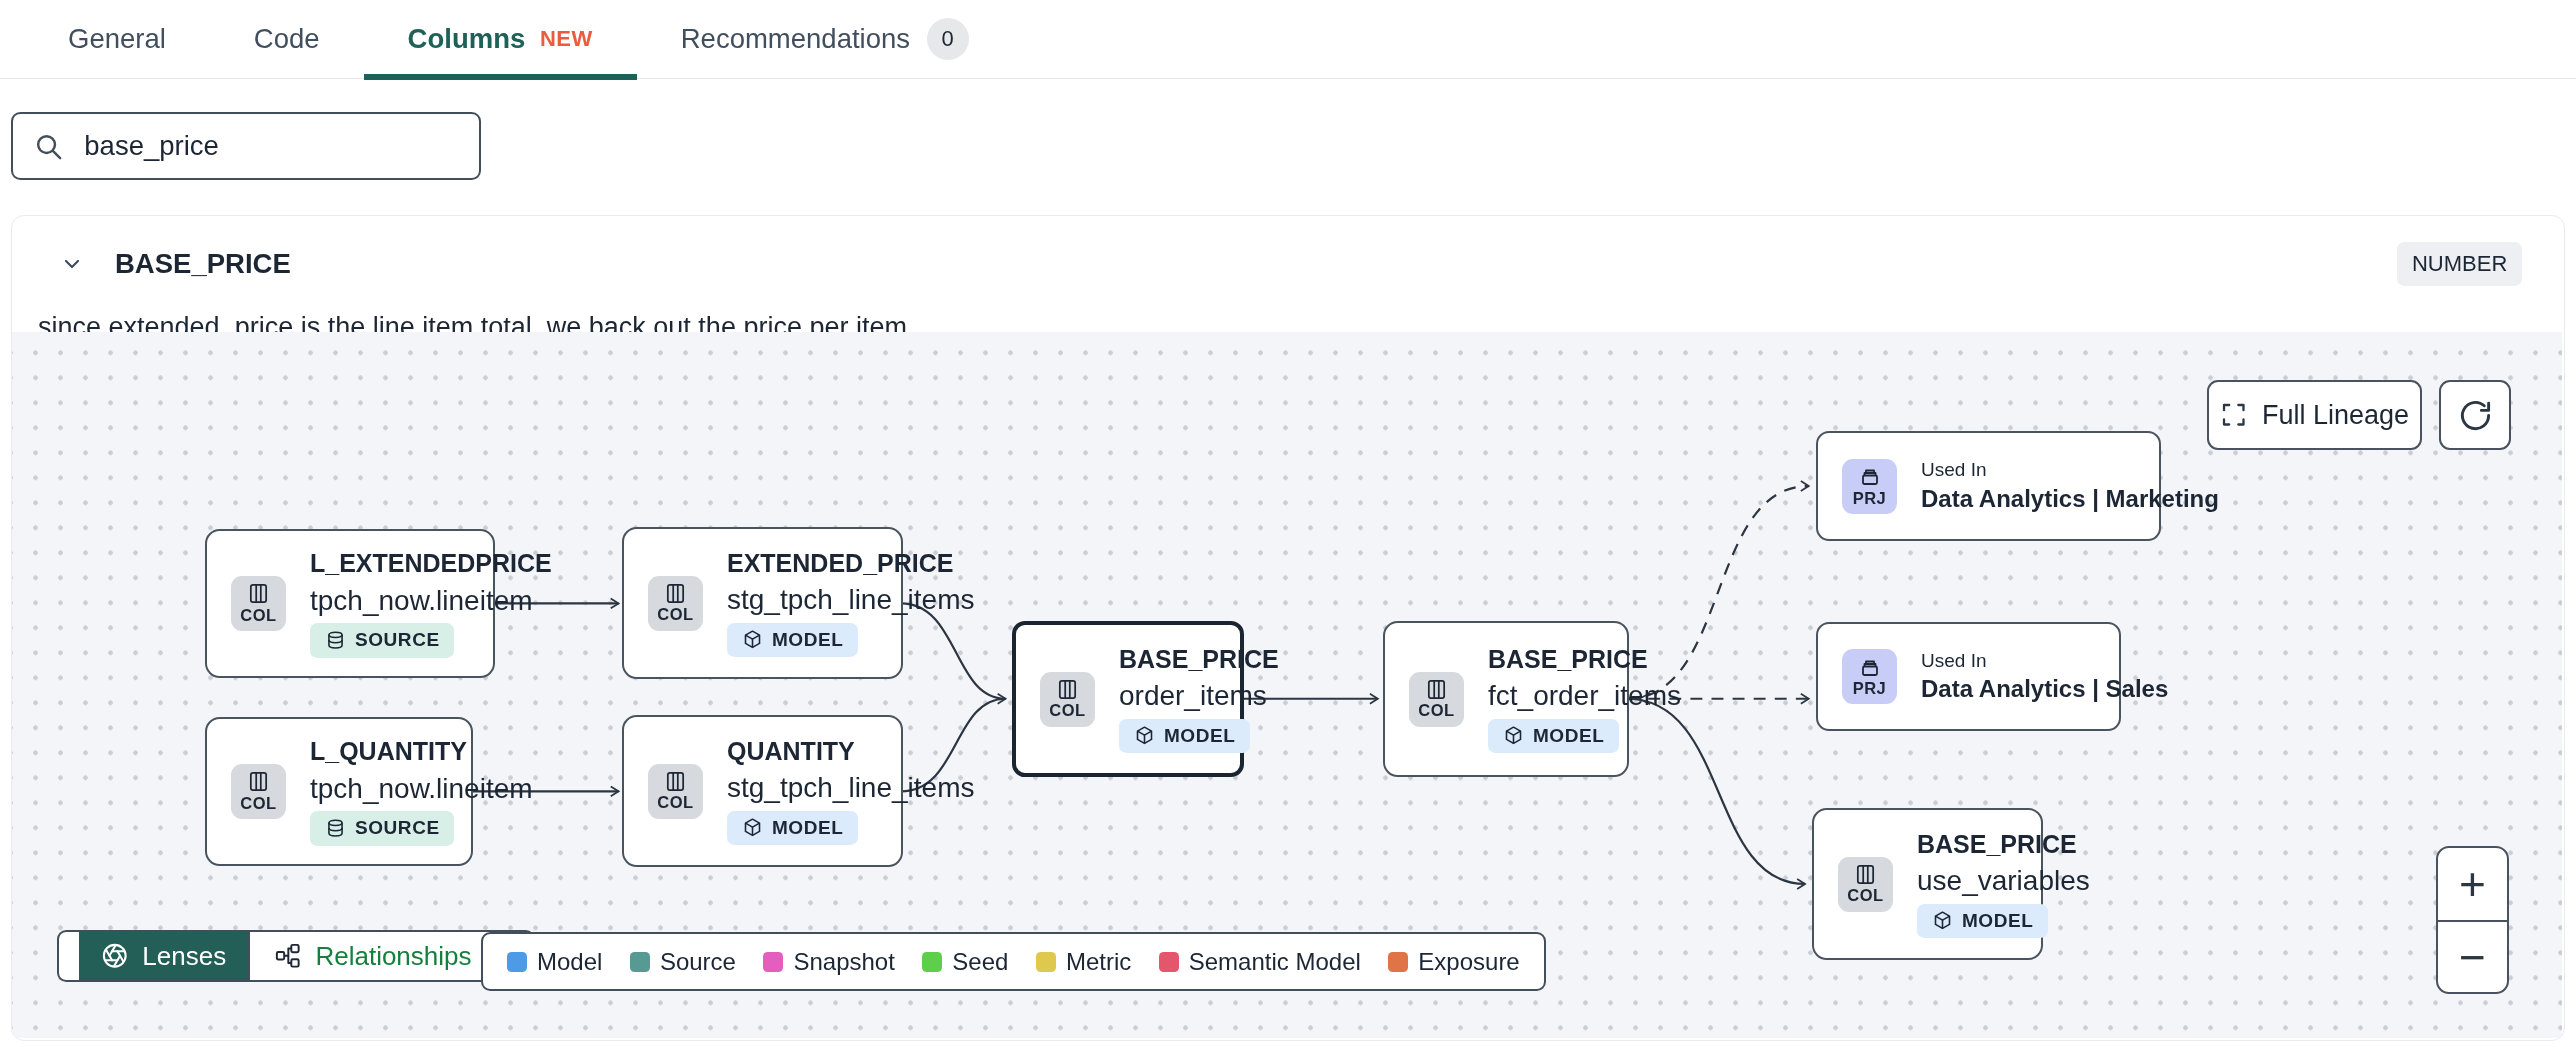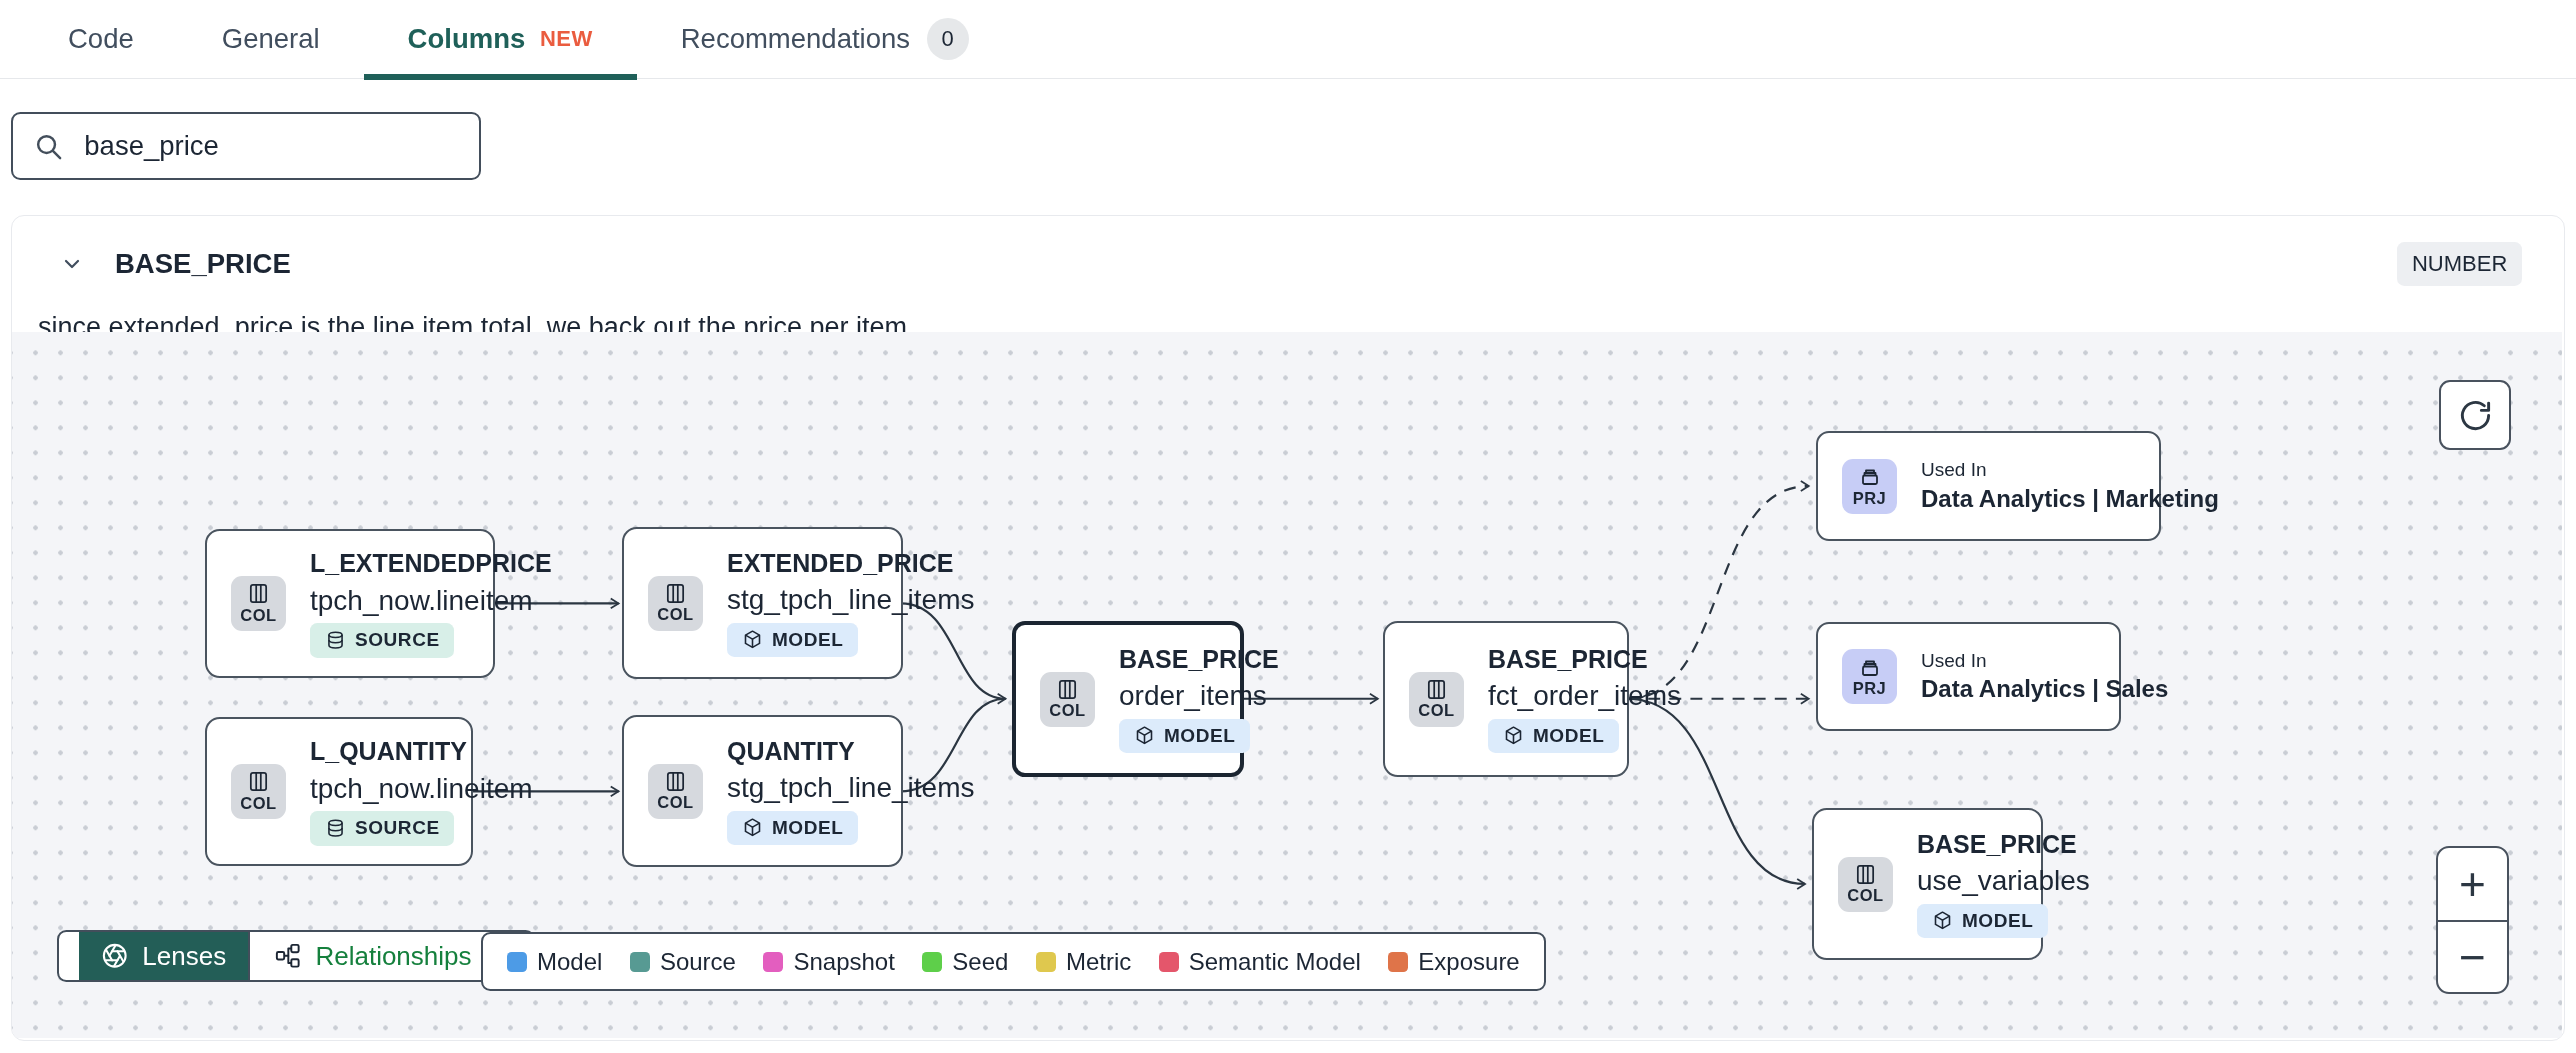--- a/index.html
+++ b/index.html
@@ -115,24 +115,24 @@
         <path d="M8 9V6.5h8V9"></path>
       </g>
     </symbol>
   <symbol id="i-chev" viewBox="0 0 24 24">
       <polyline points="6,9 12,15 18,9" fill="none" stroke="currentColor" stroke-width="2.2" stroke-linecap="round" stroke-linejoin="round"></polyline>
     </symbol>
 </svg>
 
 <nav class="tabbar">
   <div class="tab">
+      <span>General</span>
+    </div>
+  <div class="tab">
       <span>Code</span>
-    </div>
-  <div class="tab">
-      <span>General</span>
     </div>
   <div class="tab active">
     <span>Columns</span>
     <span class="badge-new">NEW</span>
   </div>
   <div class="tab">
     <span>Recommendations</span>
     <span class="badge-count">0</span>
   </div>
 </nav>
@@ -328,20 +328,29 @@
         <div class="nsub">use_variables</div>
         <div class="nbadge model">
           <svg width="21" height="21" viewBox="0 0 23 23">
               <use href="#i-cube"></use>
             </svg>
           <span>MODEL</span>
         </div>
       </div>
     </div>
 
+    <div class="btn full-lineage">
+      <svg viewBox="0 0 24 24" width="27.5" height="27.5" fill="none" stroke="#2c3743" stroke-width="2" stroke-linecap="round" stroke-linejoin="round">
+          <path d="M8 3.5H3.5V8"></path>
+          <path d="M16 3.5h4.5V8"></path>
+          <path d="M20.5 16v4.5H16"></path>
+          <path d="M8 20.5H3.5V16"></path>
+        </svg>
+      <span>Full Lineage</span>
+    </div>
     <div class="btn refresh">
       <svg viewBox="0 0 24 24" width="35" height="35" fill="none" stroke="#2c3743" stroke-width="2" stroke-linecap="round" stroke-linejoin="round">
           <path d="M21 12a9 9 0 1 1-2.97-6.68"></path>
           <polyline points="21 3.5 21 8.5 16 8.5"></polyline>
         </svg>
     </div>
 
     <div class="zoomstack">
       <div class="zbtn">+</div>
       <div class="zbtn">−</div>

